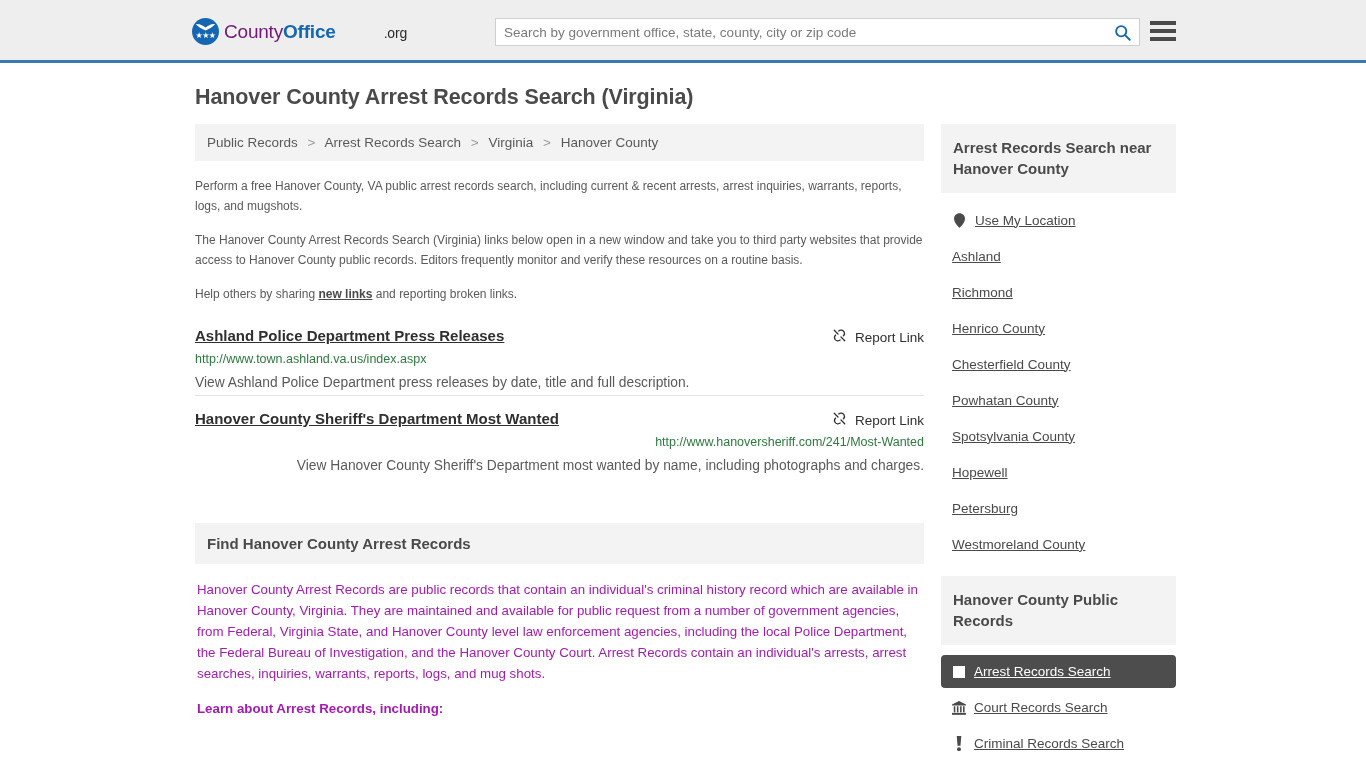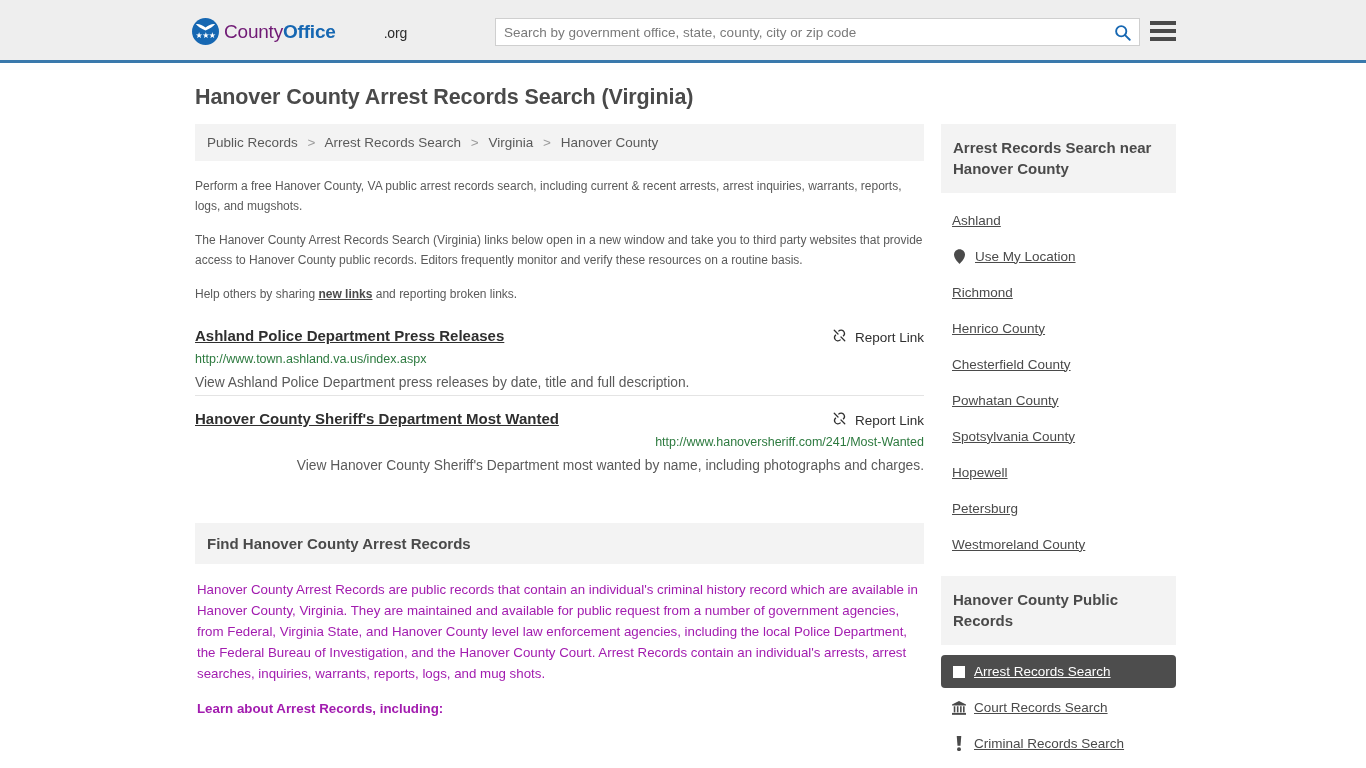--- a/index.html
+++ b/index.html
@@ -387,32 +387,32 @@
         </div>
 
       </div>
 
       <div id="side-col">
 
         <div class="side-box">
           <div class="side-head">Arrest Records Search near Hanover County</div>
           <div class="side-list">
 
-            <a class="side-link plain" href="#">
-                <span class="label">Ashland</span>
-              </a>
-
             <a class="side-link" href="#">
               <span class="ico">
                 <svg width="11" height="15" viewBox="0 0 12 16" fill="currentColor" aria-hidden="true">
                   <path d="M6 0 C2.7 0 0 2.7 0 6 C0 10.5 6 16 6 16 C6 16 12 10.5 12 6 C12 2.7 9.3 0 6 0 Z"></path>
                 </svg>
               </span>
               <span class="label">Use My Location</span>
             </a>
+
+            <a class="side-link plain" href="#">
+                <span class="label">Ashland</span>
+              </a>
             <a class="side-link plain" href="#">
                 <span class="label">Richmond</span>
               </a>
             <a class="side-link plain" href="#">
                 <span class="label">Henrico County</span>
               </a>
             <a class="side-link plain" href="#">
                 <span class="label">Chesterfield County</span>
               </a>
             <a class="side-link plain" href="#">

